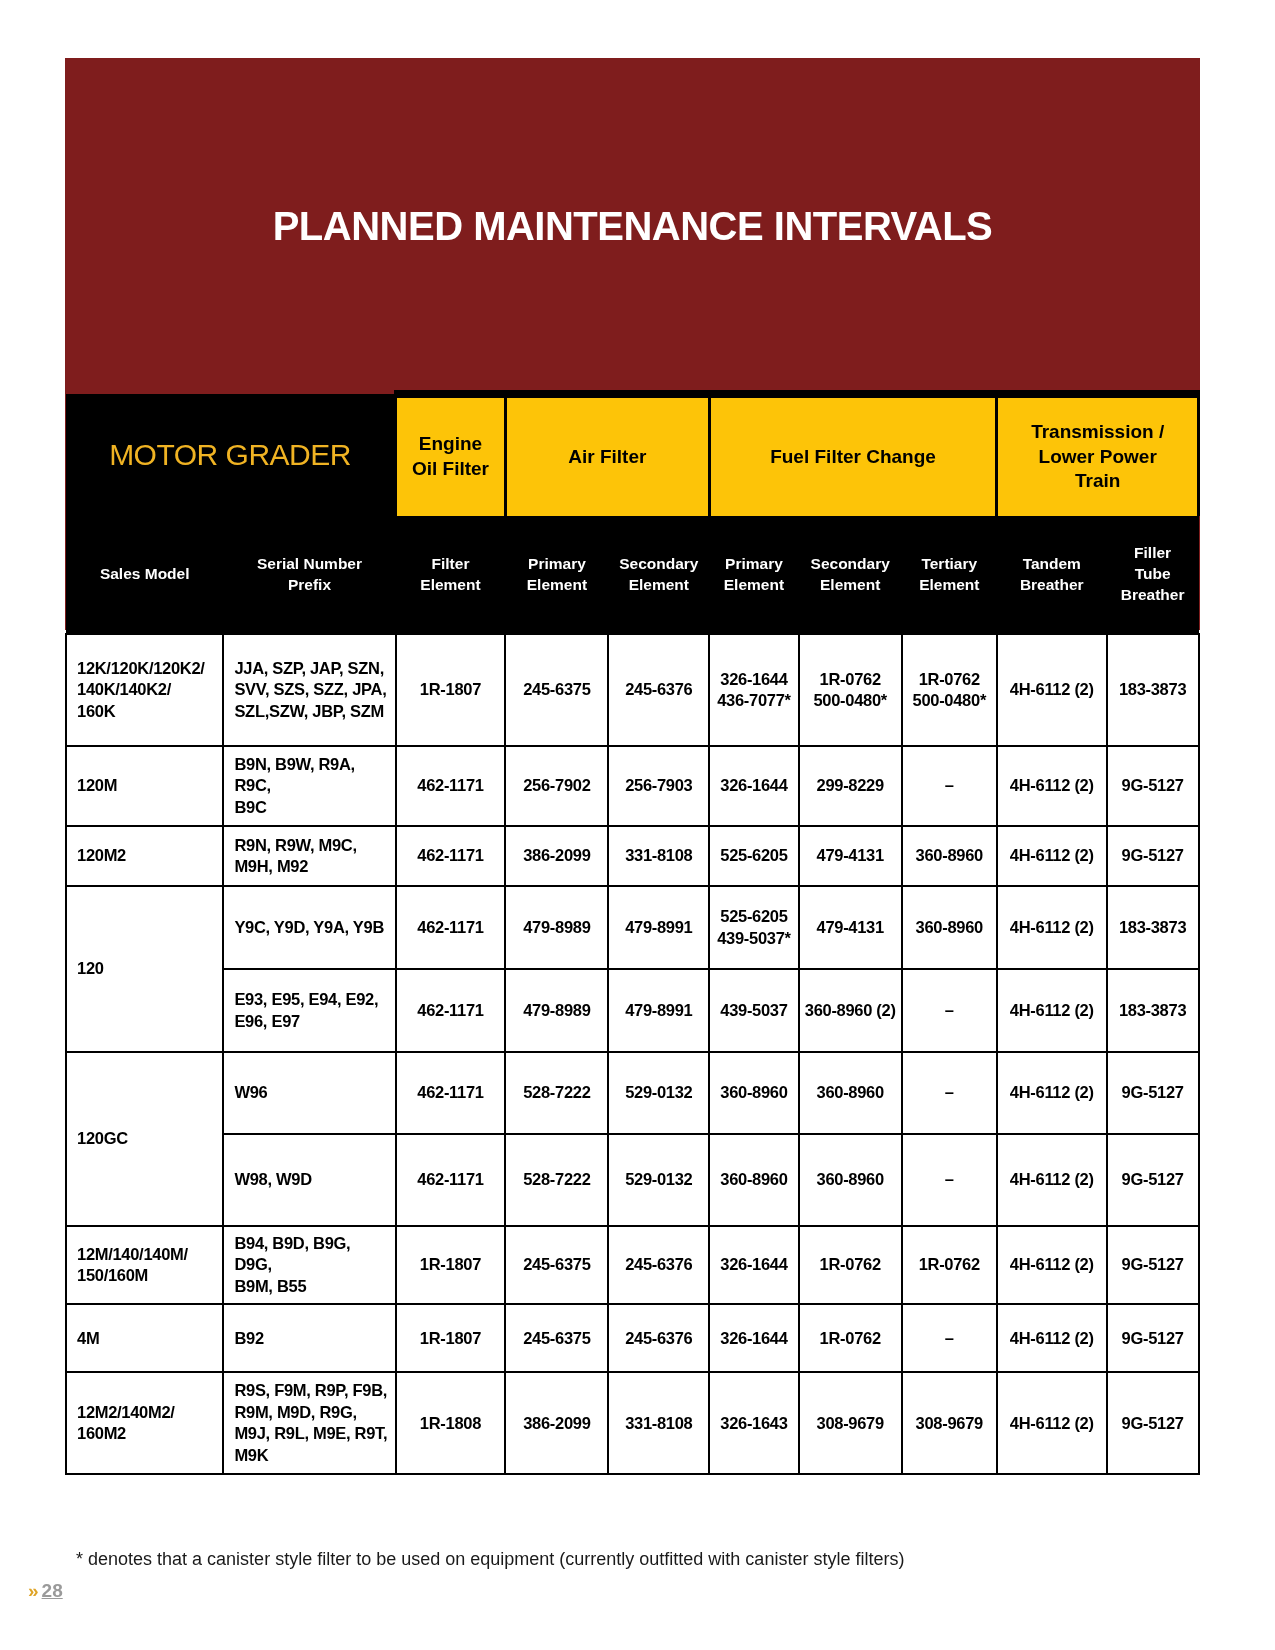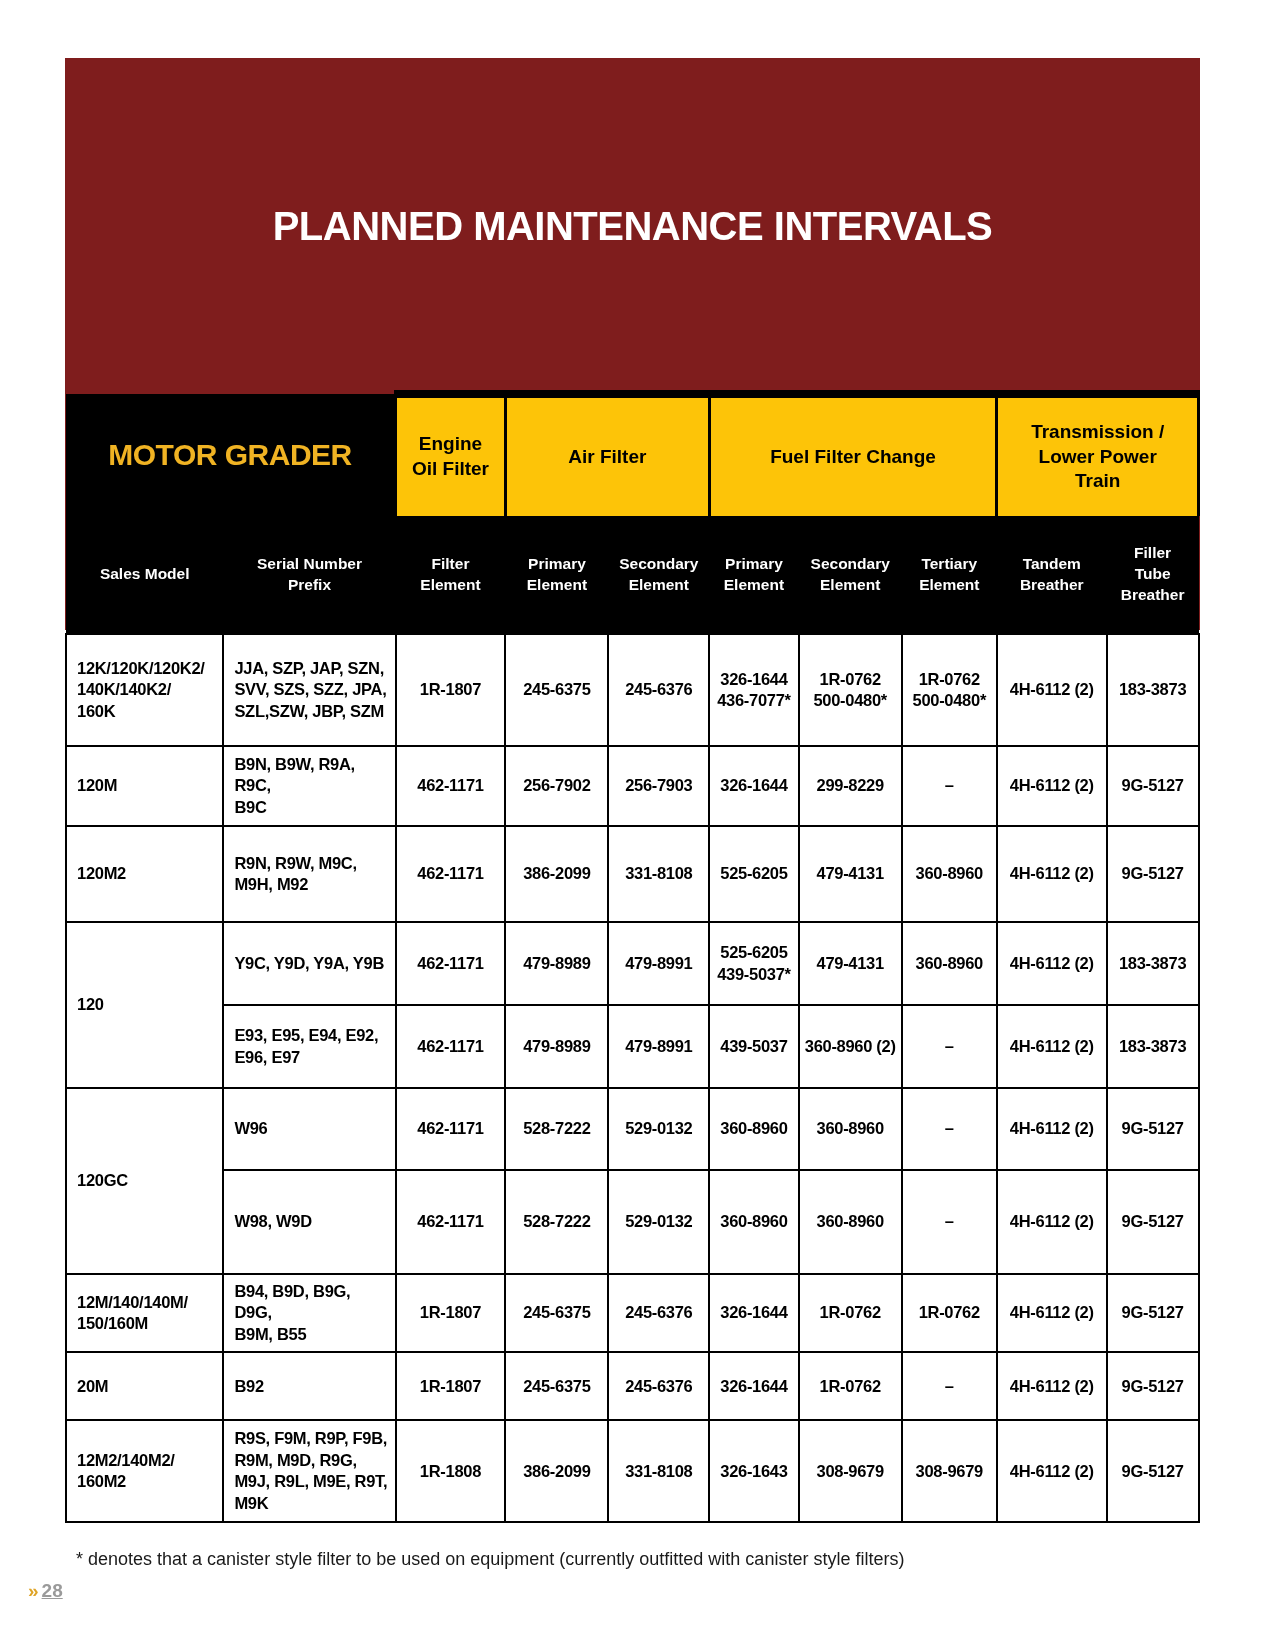--- a/index.html
+++ b/index.html
@@ -17,21 +17,21 @@
     letter-spacing:-0.5px;white-space:nowrap;
   }
   table.pm-table{
     position:absolute;left:65px;top:390px;width:1135px;
     border-collapse:collapse;table-layout:fixed;
   }
   .group-row{height:122px;}
   .group-row th{vertical-align:middle;}
   .motor-grader-cell{
     background:#000000;border:0;color:var(--heading-gold,#F0B323);
-    font-size:30px;font-weight:bold;text-align:center;letter-spacing:-0.5px;
+    font-size:30px;font-weight:normal;text-align:center;letter-spacing:-0.5px;
     padding:0 6px;
   }
   .group-cell{
     background:var(--cat-yellow,#FDC408);
     border-top:8px solid #000;border-left:3px solid #000;border-right:3px solid #000;
     border-bottom:0;
     color:#000;font-weight:bold;font-size:19px;text-align:center;
     white-space:pre-line;line-height:1.3;padding:0 4px;
   }
   .col-row{height:118px;}
@@ -44,25 +44,25 @@
     background:#ffffff;border:2px solid #000;
     color:#000;font-size:16.5px;font-weight:bold;letter-spacing:-0.3px;
     vertical-align:middle;line-height:1.3;
   }
   td.model-cell, td.serial-cell{
     text-align:left;padding:6px 6px 6px 10px;white-space:pre-line;
   }
   td.val-cell{text-align:center;padding:4px 3px;white-space:pre-line;}
   #table-body tr:nth-child(1){height:112px;}
   #table-body tr:nth-child(2){height:80px;}
-  #table-body tr:nth-child(3){height:96px;}
+  #table-body tr:nth-child(3){height:60px;}
   #table-body tr:nth-child(4){height:83px;}
   #table-body tr:nth-child(5){height:83px;}
   #table-body tr:nth-child(6){height:82px;}
-  #table-body tr:nth-child(7){height:104px;margin-left:9px;}
+  #table-body tr:nth-child(7){height:92px;margin-left:9px;}
   #table-body tr:nth-child(8){height:64px;}
   #table-body tr:nth-child(9){height:68px;}
   #table-body tr:nth-child(10){height:102px;}
   .footnote{
     position:absolute;left:76px;top:1549px;color:#1a1a1a;font-size:18px;
   }
   .page-num{
     position:absolute;left:28px;top:1580px;font-size:19px;font-weight:bold;
   }
   .page-num .marker{color:var(--marker-gold,#DFA427);margin-right:3px;}
@@ -226,21 +226,21 @@
           <td class="val-cell">1R-1807</td>
           <td class="val-cell">245-6375</td>
           <td class="val-cell">245-6376</td>
           <td class="val-cell">326-1644</td>
           <td class="val-cell">1R-0762</td>
           <td class="val-cell">1R-0762</td>
           <td class="val-cell">4H-6112 (2)</td>
           <td class="val-cell">9G-5127</td>
         </tr>
         <tr>
-          <td class="model-cell" rowspan="1">20M</td>
+          <td class="model-cell" rowspan="1">4M</td>
           <td class="serial-cell">B92</td>
           <td class="val-cell">1R-1807</td>
           <td class="val-cell">245-6375</td>
           <td class="val-cell">245-6376</td>
           <td class="val-cell">326-1644</td>
           <td class="val-cell">1R-0762</td>
           <td class="val-cell">–</td>
           <td class="val-cell">4H-6112 (2)</td>
           <td class="val-cell">9G-5127</td>
         </tr>

